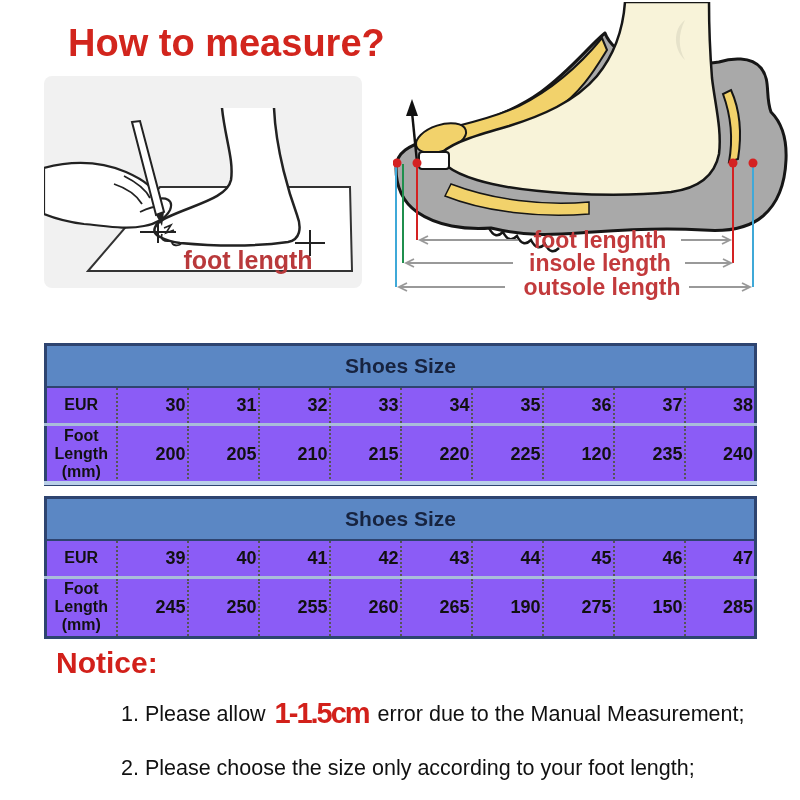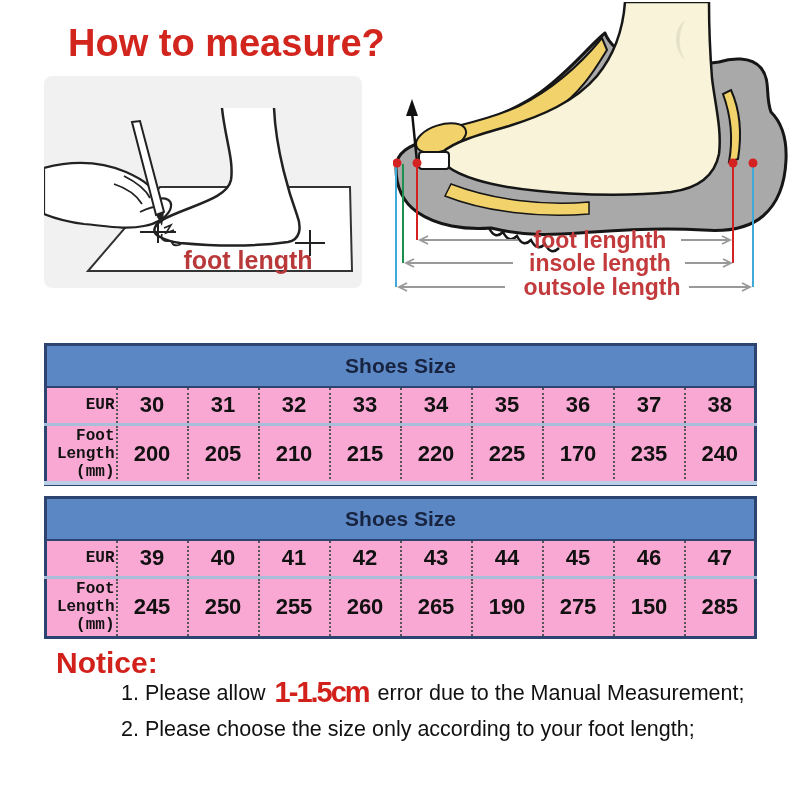--- a/index.html
+++ b/index.html
@@ -17,38 +17,38 @@
 
   
   .shoe-svg{position:absolute;left:393px;top:2px;width:405px;height:308px;}
 
   svg text{font-family:"Liberation Sans",sans-serif;font-weight:bold;}
   .dim-label{fill:#c23a3c;font-size:23px;}
   .foot-label{fill:#b9393b;font-size:25px;}
 
   
   .size-table{position:absolute;left:44px;width:713px;border-collapse:collapse;table-layout:fixed;
-              font-weight:bold;color:#111;background:#f9a8d4;border:3px solid #2e4470;}
+              font-weight:bold;color:#111;background:#8b5cf6;border:3px solid #2e4470;}
   .t1{top:343px;}
   .t2{top:496px;}
   .strip{position:absolute;left:44px;top:481px;width:713px;height:4px;background:#b9cfe8;}
   .size-table th.tbl-header{height:38px;background:#5b87c4;color:#17233f;font-size:21px;
               border-bottom:2px solid #2e4470;text-align:center;}
   .size-table th.row-label{width:124px;font-size:16px;line-height:1.15;white-space:pre-line;
-              text-align:right;font-family:Liberation Mono, monospace;}
-  .size-table td{font-size:22px;text-align:center;border-left:2px dotted #555;}
+              text-align:center;}
+  .size-table td{font-size:18px;text-align:right;border-left:2px dotted #555;}
   .size-table tbody tr{height:37px;}
   .size-table tbody tr:last-child{height:40px;}
   .size-table tbody tr:first-child th,.size-table tbody tr:first-child td{
               border-bottom:3px solid #a9bdd9;}
 
   
   .notice-title{position:absolute;left:56px;top:646px;font-size:30px;font-weight:800;color:#d2201a;}
   .notice-lines{position:absolute;left:121px;top:678px;font-size:21.5px;color:#111;}
-  .notice-line{margin-bottom:8px;line-height:28px;white-space:nowrap;}
+  .notice-line{margin-bottom:8px;line-height:37px;white-space:nowrap;margin-top:17px;}
   .hl{font-weight:800;font-size:29px;color:#d2201a;letter-spacing:-2px;padding:0 3px;
       vertical-align:-2px;}
 </style>
 </head>
 <body>
 
 <div class="page">
 
   <h1 class="page-title">How to measure?</h1>
 
@@ -148,21 +148,21 @@
         </tr>
         <tr>
           <th class="row-label">Foot Length
 (mm)</th>
           <td>200</td>
           <td>205</td>
           <td>210</td>
           <td>215</td>
           <td>220</td>
           <td>225</td>
-          <td>170</td>
+          <td>120</td>
           <td>235</td>
           <td>240</td>
         </tr>
       </tbody>
     </table>
   <div class="strip"></div>
   <table class="size-table t2">
       <thead>
         <tr>
           <th colspan="10" class="tbl-header">Shoes Size</th>

